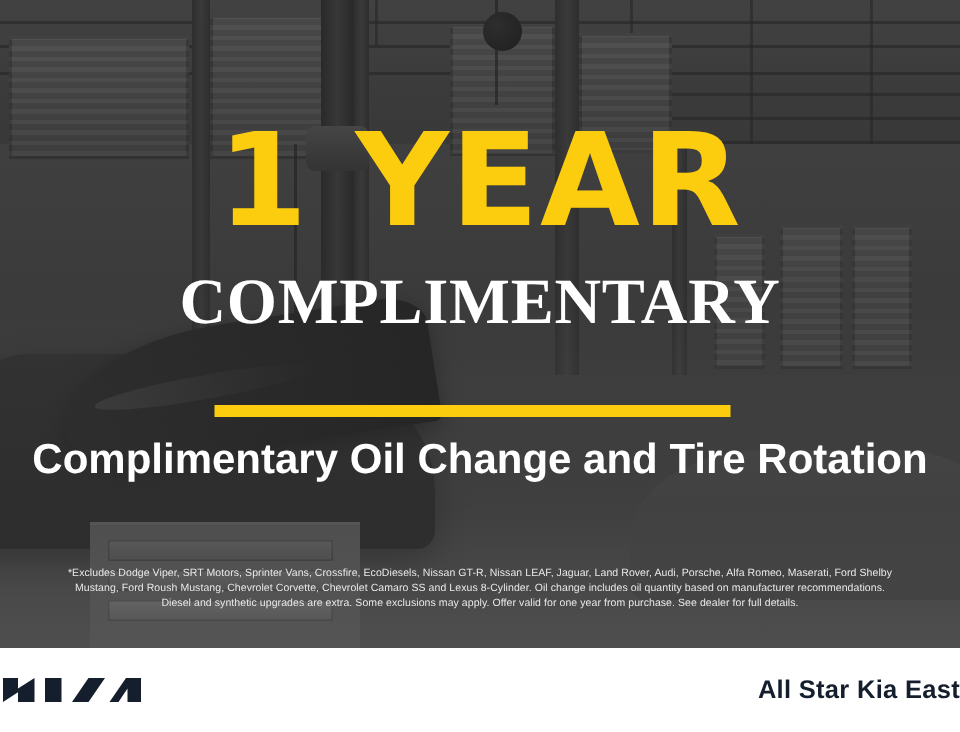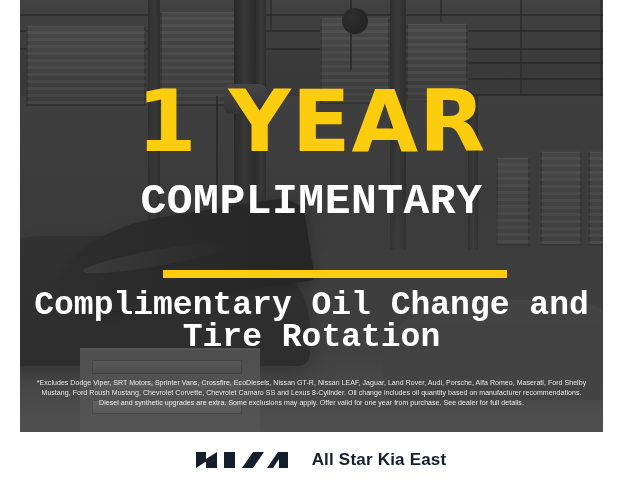--- a/index.html
+++ b/index.html
@@ -13,24 +13,23 @@
   #banner {
     position:relative;
     width:640px; height:488px;
     background:#ffffff;
   }
 
   
   .hero {
     position:absolute;
     left:0; top:0;
-    width:583px; height:432px;
+    width:640px; height:432px;
     overflow:hidden;
     background:#0f172a;
-    margin-left:20px;
   }
   .hero-photo {
     position:absolute;
     inset:0;
     filter:grayscale(100%);
   }
   
   .photo-ceiling {
     position:absolute; left:0; top:0; width:100%; height:110px;
     background:
@@ -153,35 +152,35 @@
     color:#FBCD0E;
     font-family:"DejaVu Sans", sans-serif;
   }
   .headline-sub {
     position:absolute; left:0; right:0; top:176px;
     font-size:43px;
     line-height:52px;
     font-weight:bold;
     letter-spacing:0.5px;
     color:#ffffff;
-    font-family:Liberation Mono, monospace;
+    font-family:Liberation Serif, serif;
   }
   .divider {
     position:absolute;
     left:143px; top:270px;
     width:344px; height:8px;
     background:#FBCD0E;
   }
   .promo-line {
     position:absolute; left:0; right:0; top:290px;
-    font-size:33px;
+    font-size:28px;
     line-height:32px;
     font-weight:bold;
     color:#ffffff;
-    font-family:Liberation Mono, monospace;
+    font-family:Liberation Sans, sans-serif;
   }
   .promo-line .l2 { display:block; }
 
   .disclaimer {
     position:absolute;
     left:14px; right:14px; top:378px;
     font-size:7px;
     line-height:10px;
     color:#e8e8e8;
     font-family:"Liberation Sans", sans-serif;
@@ -191,21 +190,21 @@
   .disclaimer p { margin:0; }
 
   
   .footer {
     position:absolute;
     left:0; top:432px;
     width:640px; height:56px;
     background:#ffffff;
     display:flex;
     align-items:center;
-    justify-content:center;
+    justify-content:space-between;
     gap:22px;
   }
   .kia-logo { display:block; }
   .dealer-name {
     font-size:17px;
     font-weight:bold;
     color:#141E2D;
     letter-spacing:0.2px;
     font-family:"Liberation Sans", sans-serif;
     white-space:nowrap;

